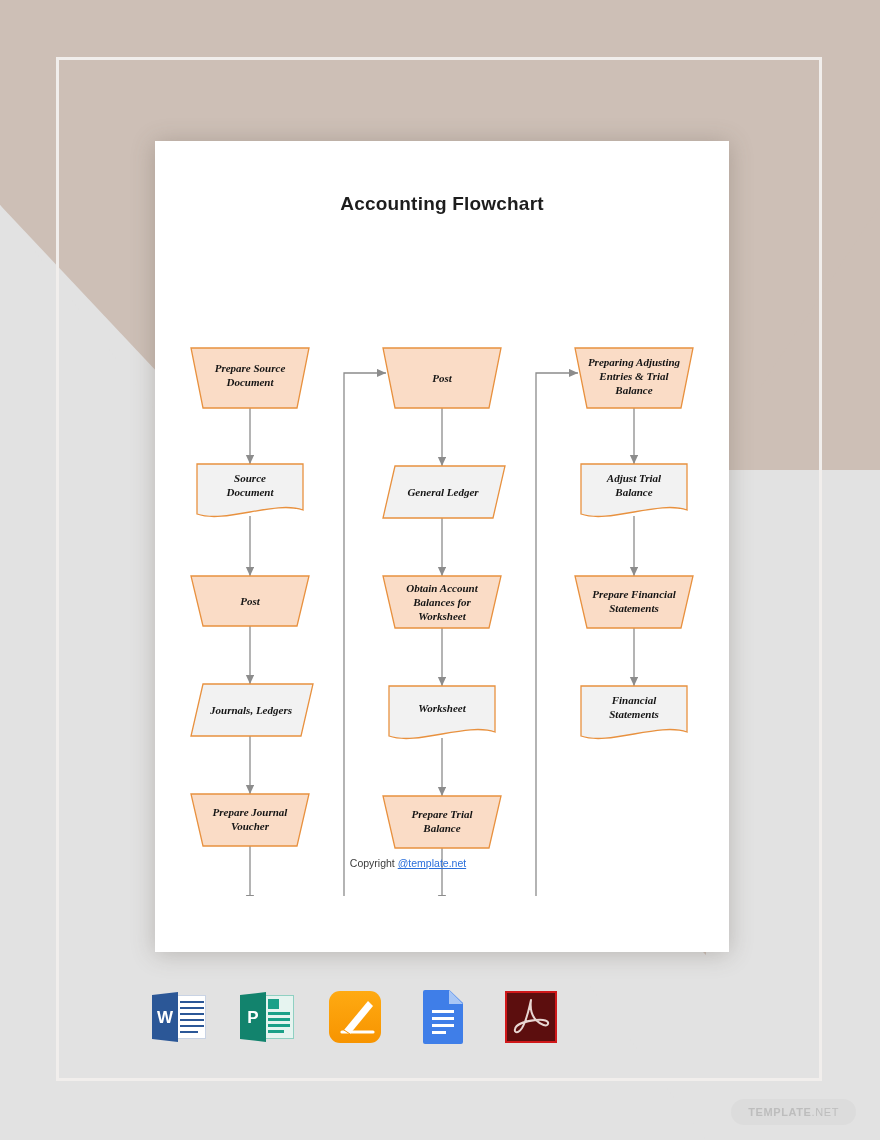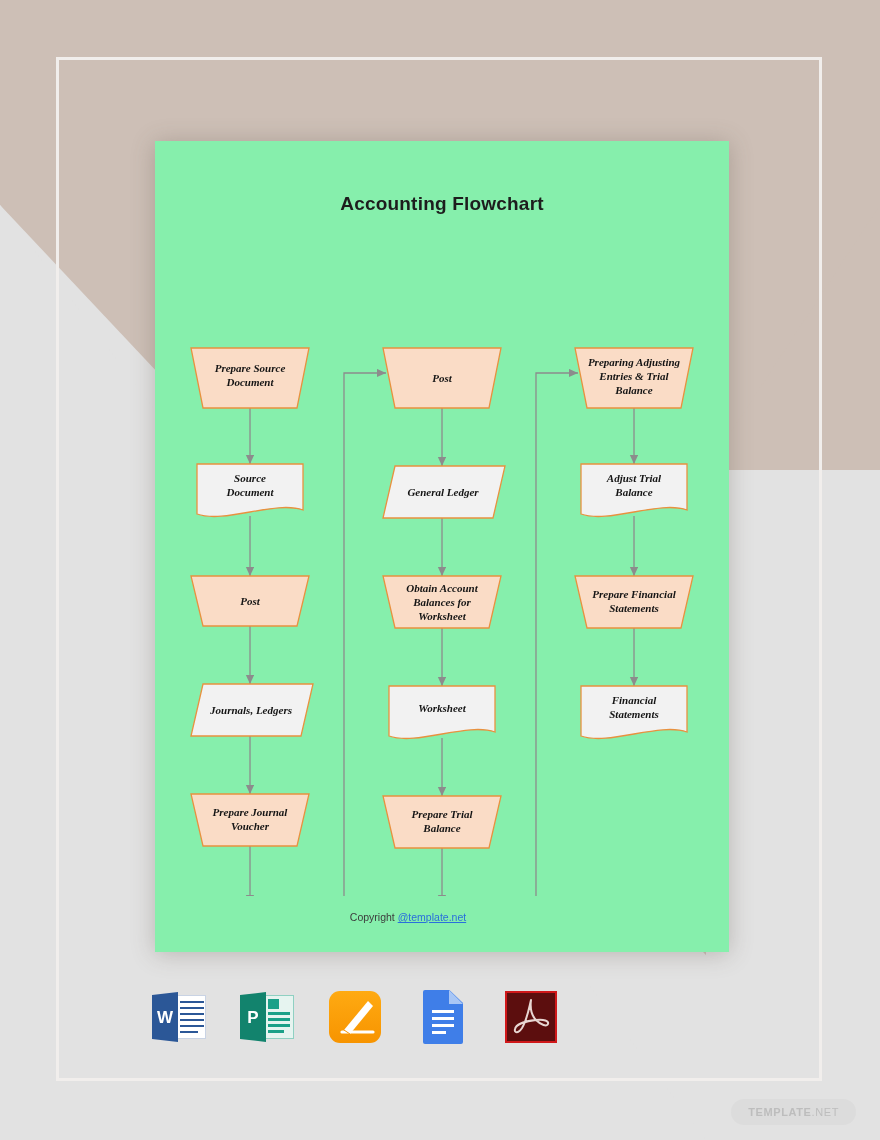--- a/index.html
+++ b/index.html
@@ -34,29 +34,29 @@
   }
   
   .frame{
     position:absolute;left:56px;top:57px;width:766px;height:1024px;
     border:3px solid #f1eeec;box-sizing:border-box;
     pointer-events:none;
   }
   
   #paper{
     position:absolute;left:155px;top:141px;width:574px;height:811px;
-    background:#86efac;
+    background:#ffffff;
     box-shadow:0 2px 22px rgba(90,78,70,.30);
   }
   .doc-title{
     position:absolute;left:0;top:52px;width:574px;text-align:center;
     font-size:19px;font-weight:bold;color:#1d1d1d;letter-spacing:.2px;
   }
   .copyright{
-    position:absolute;left:0;top:770px;width:574px;text-align:center;
+    position:absolute;left:0;top:716px;width:574px;text-align:center;
     font-size:10.5px;color:#3c3c3c;padding-right:68px;box-sizing:border-box;
   }
   .copyright .lnk{color:#2a6fdb;}
   
   #flow{position:absolute;left:0;top:95px;width:574px;height:660px;}
   .nodelabel{
     font-family:"Liberation Serif","DejaVu Serif",serif;
     font-style:italic;font-weight:bold;
     font-size:11px;fill:#141414;text-anchor:middle;
   }

